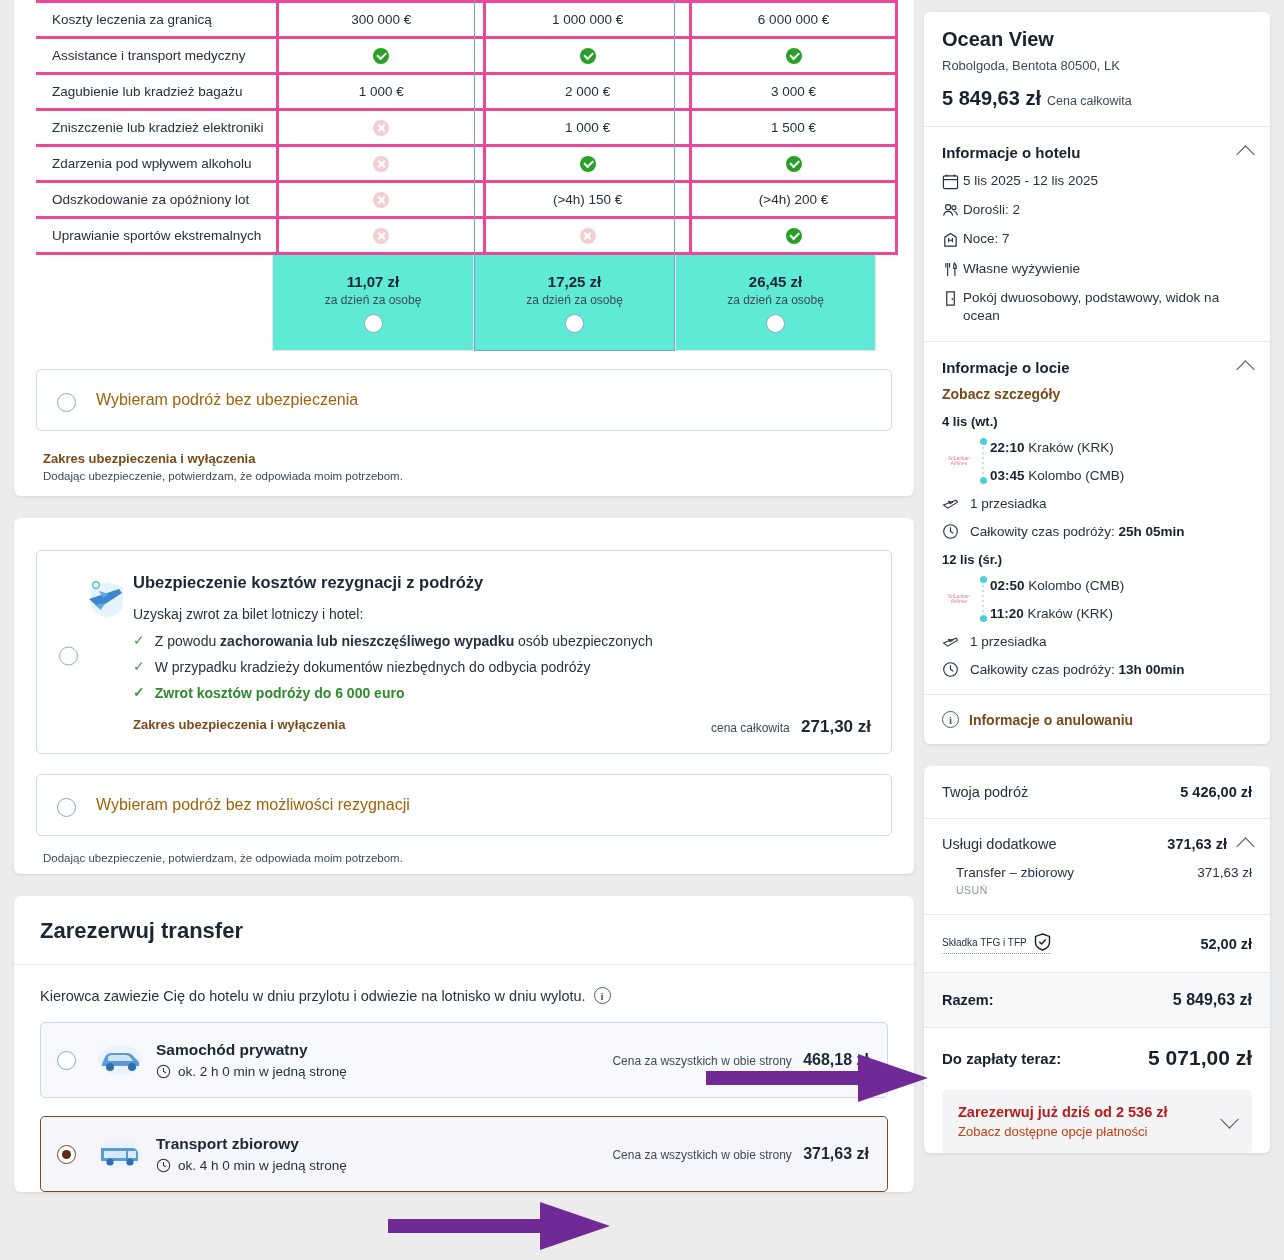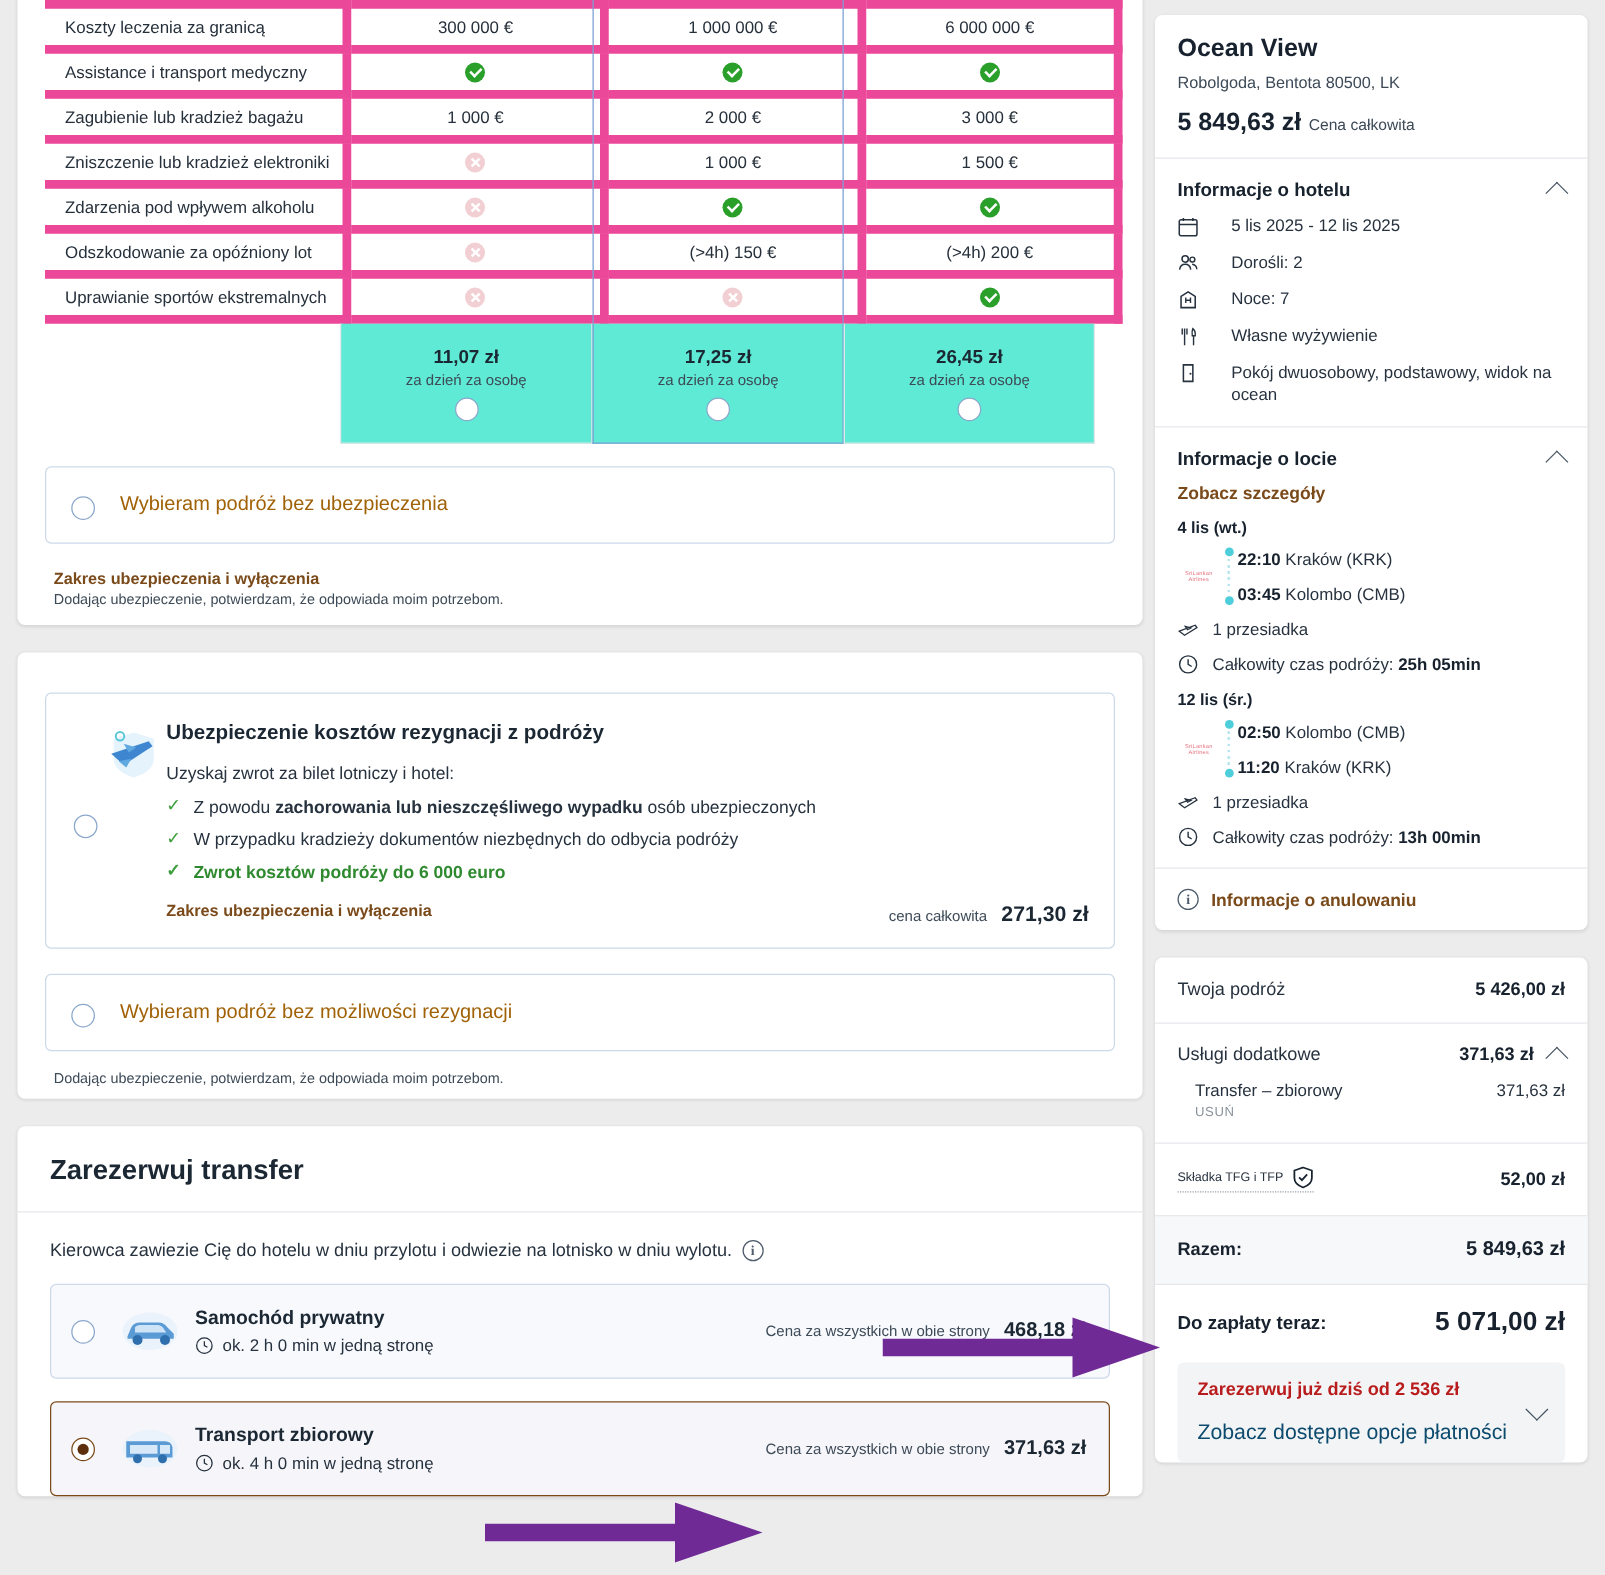--- a/index.html
+++ b/index.html
@@ -18,21 +18,21 @@
   }
   .card {
     background: #ffffff;
     border-radius: 6px;
     box-shadow: 0 1px 3px rgba(0,0,0,.10);
   }
 
   
   .ins-card { padding: 0 0 14px 0; margin-bottom: 0; }
   table.cmp { border-collapse: collapse; width: 862px; margin-left: 22px; table-layout: fixed; }
-  table.cmp td { border: 7px solid #ec4899; height: 36px; font-size: 13.5px; color: #26303b; }
+  table.cmp td { border: 3px solid #ec4899; height: 36px; font-size: 13.5px; color: #26303b; }
   table.cmp td.lbl { width: 236px; padding-left: 16px; text-align: left; border-left: none; }
   table.cmp td.val { text-align: center; }
   col.c1 { width: 202px; } col.c2 { width: 201px; } col.c3 { width: 201px; }
 
   .mark { display: inline-block; width: 16px; height: 16px; border-radius: 50%; position: relative; vertical-align: middle; }
   .mark.yes { background: #2aa02a; }
   .mark.yes::after {
     content: ""; position: absolute; left: 4px; top: 4.5px; width: 7px; height: 3.5px;
     border-left: 2px solid #fff; border-bottom: 2px solid #fff; transform: rotate(-45deg);
   }
@@ -132,21 +132,21 @@
   .s-sec { padding: 16px 18px; border-top: 1px solid #e6e8eb; }
   .s-sec:first-child { border-top: none; }
   .hotel-name { font-size: 20px; font-weight: bold; color: #17222e; }
   .hotel-addr { font-size: 13px; color: #3d4a57; margin-top: 7px; }
   .hotel-price { margin-top: 14px; font-size: 12.5px; color: #3d4a57; }
   .hotel-price b { font-size: 20px; color: #17222e; margin-right: 6px; }
   .s-hdr { display: flex; align-items: center; justify-content: space-between; font-size: 15px; font-weight: bold; color: #17222e; }
   .chev { width: 13px; height: 13px; border-left: 1.8px solid #45525f; border-top: 1.8px solid #45525f; }
   .chev.up { transform: rotate(45deg); margin-top: 5px; }
   .chev.down { transform: rotate(-135deg); margin-bottom: 5px; }
-  .s-li { display: flex; gap: 26px; align-items: flex-start; font-size: 13.5px; color: #27323f; margin-top: 11px; line-height: 1.35; }
+  .s-li { display: flex; gap: 4px; align-items: flex-start; font-size: 13.5px; color: #27323f; margin-top: 11px; line-height: 1.35; }
   .s-li .ic { width: 17px; flex: 0 0 17px; display: flex; justify-content: center; padding-top: 1px; }
   .s-link { font-size: 14px; font-weight: bold; color: #7a4a1a; text-decoration: none; display: block; margin-top: 10px; }
   .f-date { font-size: 13px; font-weight: bold; color: #17222e; margin-top: 12px; }
   .f-leg { display: flex; margin-top: 9px; align-items: center; }
   .f-logo { width: 34px; flex: 0 0 34px; font-size: 4.5px; color: #e5737f; line-height: 1.25; text-align: center; letter-spacing: .2px; }
   .f-rail { width: 14px; flex: 0 0 14px; display: flex; flex-direction: column; align-items: center; }
   .f-dot { width: 7px; height: 7px; border-radius: 50%; background: #4ecdda; }
   .f-line { width: 2px; flex: 1; background: repeating-linear-gradient(#b9e6ec 0 2px, transparent 2px 5px); margin: 2px 0; }
   .f-times { display: flex; flex-direction: column; gap: 13px; font-size: 13.5px; color: #27323f; }
   .f-times b { color: #17222e; }
@@ -160,21 +160,21 @@
   .tfg { display: flex; align-items: center; gap: 7px; font-size: 10px; color: #27323f; border-bottom: 1px dotted #9aa3ac; padding-bottom: 2px; }
   .shield { width: 17px; height: 18px; }
   .total-row .v { font-size: 16px; }
   .pay-row .lbl { font-size: 15px; font-weight: bold; color: #17222e; }
   .pay-row .v { font-size: 21px; font-weight: bold; color: #17222e; }
   .pay-box {
     margin: 16px 18px 18px 18px; background: #f3f4f6; border-radius: 5px;
     padding: 14px 16px; display: flex; align-items: center; justify-content: space-between;
   }
   .pay-box .t1 { font-size: 14.5px; font-weight: bold; color: #b91c1c; }
-  .pay-box .t2 { font-size: 17px; color: #0c4a6e; margin-top: 16px; }
+  .pay-box .t2 { font-size: 13px; color: #c2410c; margin-top: 4px; }
 
   
   .arrow { position: absolute; pointer-events: none; }
 </style>
 </head>
 <body>
 
 <div class="page">
 
   <div class="left-col">

